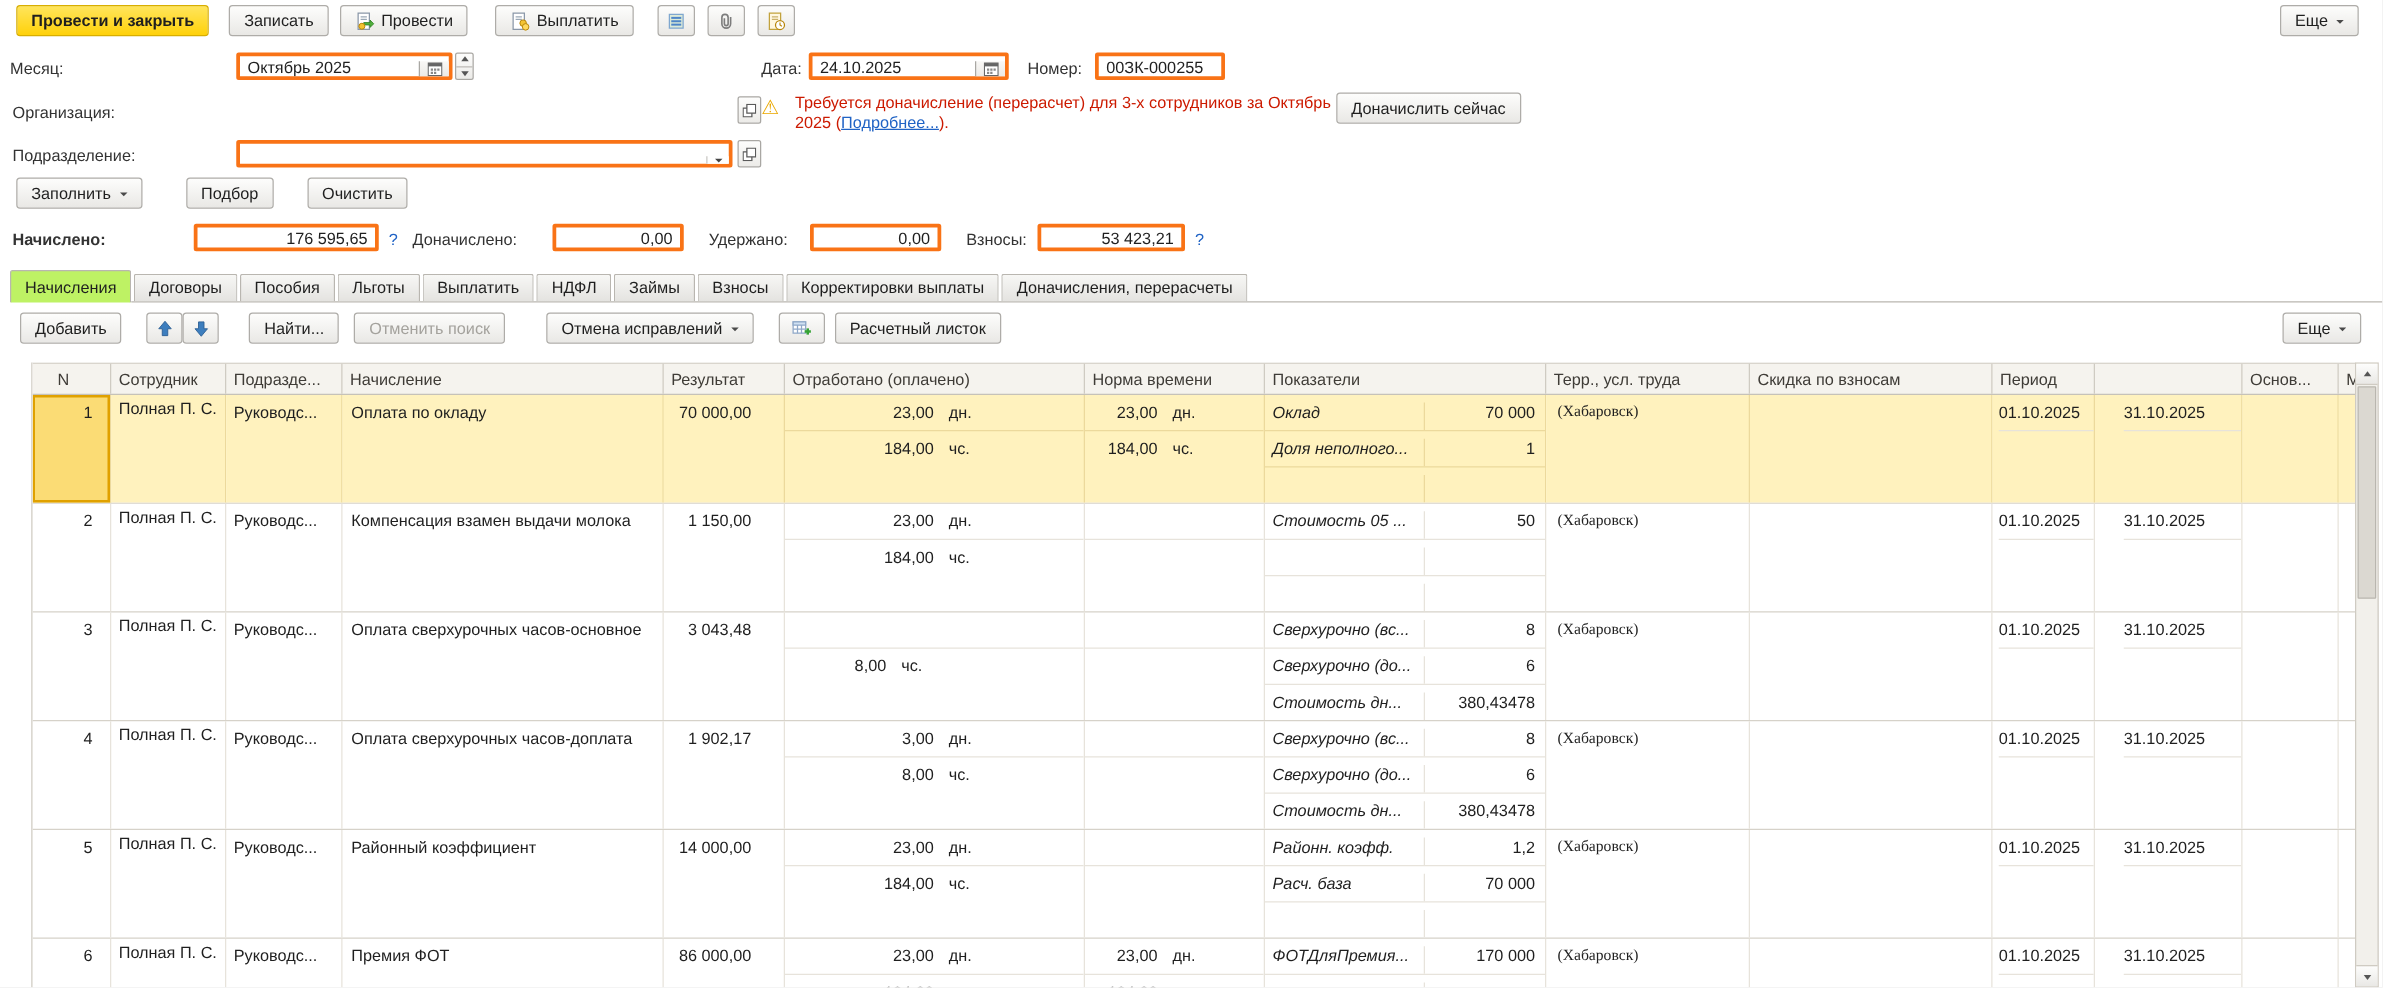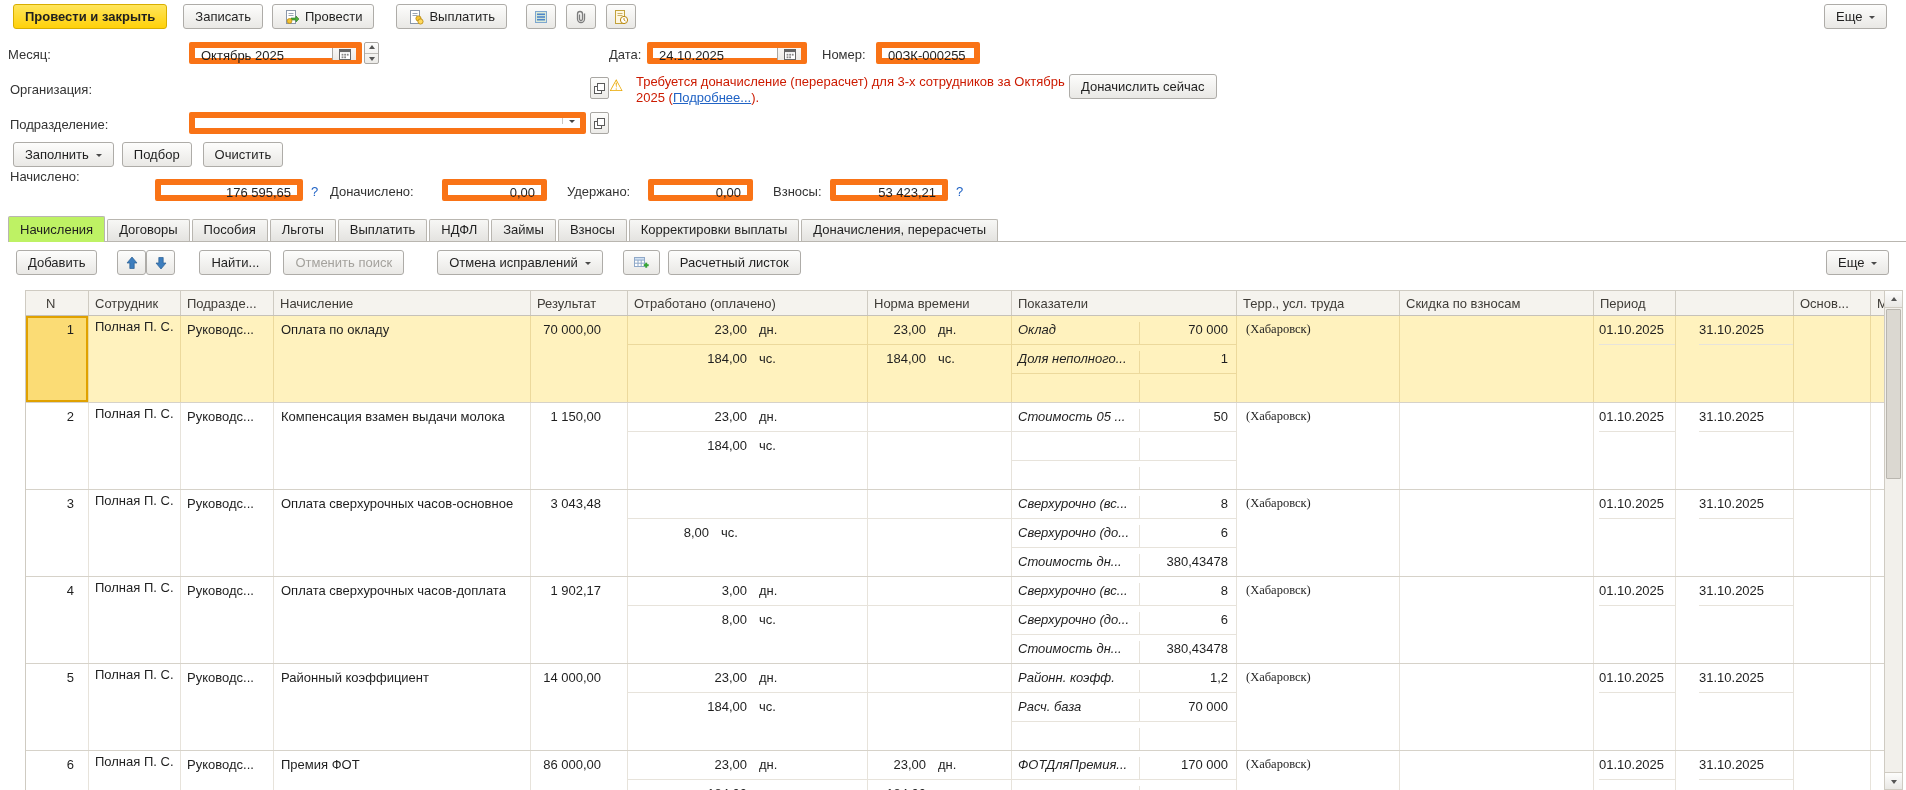--- a/index.html
+++ b/index.html
@@ -13,22 +13,22 @@
        font-size:13px;color:#1f1f1f;white-space:nowrap;cursor:default;}
   .btn.primary{background:linear-gradient(#ffe55c,#ffd10a);border-color:#d8ae00;font-weight:700;}
   .btn.disabled{color:#a4a29d;}
   .btn.icononly{padding:0 6px;}
   .crt{width:0;height:0;border:3.5px solid transparent;border-top-color:#4a4a4a;margin-left:7px;position:relative;top:2px;}
   .ico{width:16px;height:16px;margin-right:5px;flex:none;}
   .ico.lone{margin:0;}
 
   
   .lbl{position:absolute;color:#333;}
-  .fieldbox{position:absolute;display:flex;align-items:flex-start;height:22px;box-sizing:border-box;
-            border:6px solid #f97316;border-radius:2px;background:#fff;}
+  .fieldbox{position:absolute;display:flex;align-items:flex-end;height:22px;box-sizing:border-box;
+            border:3px solid #f97316;border-radius:2px;background:#fff;}
   .fieldtext{flex:1;display:flex;align-items:center;padding:0 6px;overflow:hidden;white-space:nowrap;}
   .fieldtext.num{justify-content:flex-end;}
   .inbtn{width:23px;display:flex;align-items:center;justify-content:center;border-left:1px solid #a9a7a3;
          background:linear-gradient(#f9f8f6,#eceae6);}
   .ddbtn{width:17px;display:flex;align-items:center;justify-content:center;border-left:1px solid #c9c7c3;background:#fff;}
   .dd{width:0;height:0;border:3.5px solid transparent;border-top-color:#444;position:relative;top:2px;}
   .openbtn{position:absolute;width:19px;height:22px;box-sizing:border-box;border:1px solid #a9a7a3;border-radius:2px;
            background:linear-gradient(#fdfdfc,#ecebe8);display:flex;align-items:center;justify-content:center;}
   .spin{position:absolute;width:15px;height:22px;box-sizing:border-box;border:1px solid #a9a7a3;border-radius:2px;
         background:linear-gradient(#fdfdfc,#ecebe8);display:flex;flex-direction:column;}
@@ -220,34 +220,34 @@
         <span class="dd"></span>
       </div>
   </div>
   <div class="openbtn" style="left:590px;top:112px;">
     <svg width="11" height="11" viewBox="0 0 11 11">
         <rect x="0.5" y="3.5" width="7" height="7" fill="#fff" stroke="#5a5a5a"></rect>
         <rect x="3.5" y="0.5" width="7" height="7" fill="#fff" stroke="#5a5a5a"></rect>
       </svg>
   </div>
 
-  <div class="abs" style="left:13px;top:142px;display:flex;">
+  <div class="abs" style="left:13px;top:142px;display:flex;gap:27px;">
     <button class="btn">
         <span>Заполнить</span>
         <span class="crt"></span>
       </button>
     <button class="btn" style="margin-left:8px;">
         <span>Подбор</span>
       </button>
-    <button class="btn" style="margin-left:11px;">
+    <button class="btn" style="margin-left:0;">
         <span>Очистить</span>
       </button>
   </div>
 
-  <span class="lbl" style="left:10px;top:169px;">Начислено:</span>
+  <span class="lbl" style="left:10px;top:184px;font-weight:bold;">Начислено:</span>
   <div class="fieldbox" style="left:155px;top:179px;width:148px;">
       <div class="fieldtext num">176 595,65</div>
     </div>
   <span class="abs help" style="left:311px;top:184px;">?</span>
   <span class="lbl" style="left:330px;top:184px;">Доначислено:</span>
   <div class="fieldbox" style="left:442px;top:179px;width:105px;">
       <div class="fieldtext num">0,00</div>
     </div>
   <span class="lbl" style="left:567px;top:184px;">Удержано:</span>
   <div class="fieldbox" style="left:648px;top:179px;width:105px;">

